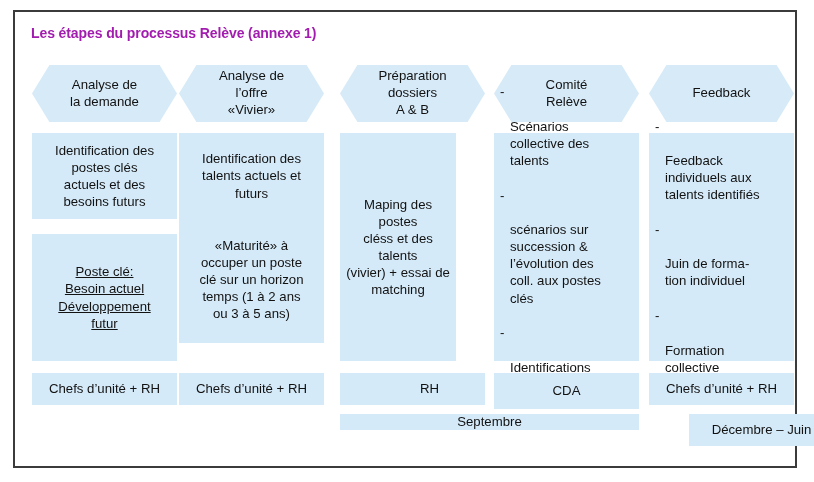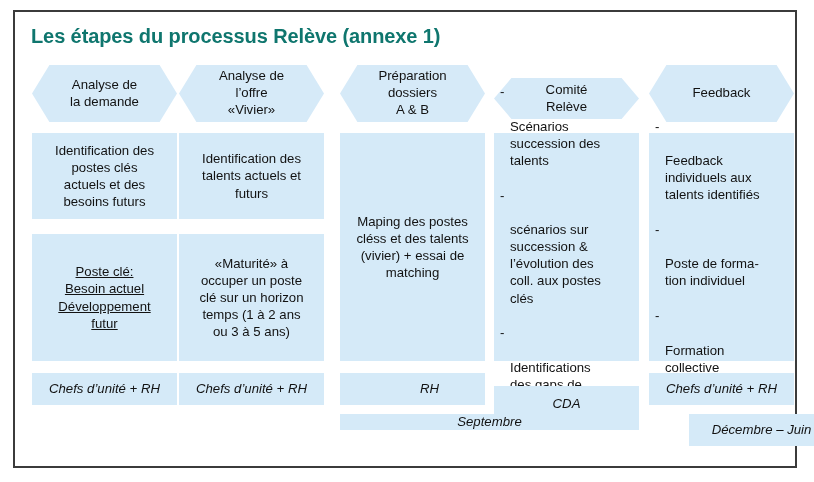--- a/index.html
+++ b/index.html
@@ -24,24 +24,24 @@
     height: 458px;
     border: 2px solid #3b3b3b;
     box-sizing: border-box;
     background: #ffffff;
   }
 
   #title {
     position: absolute;
     left: 16px;
     top: 13px;
-    font-size: 20px;
+    font-size: 14px;
     font-weight: bold;
     letter-spacing: -0.1px;
-    color: #0f766e;
+    color: #a21caf;
     white-space: nowrap;
   }
 
   
   .cell {
     position: absolute;
     box-sizing: border-box;
     background: #d5eaf8;
     display: flex;
     align-items: center;
@@ -86,76 +86,76 @@
     padding-left: 10px;
     margin: 0 0 0.5px 0;
     white-space: pre-line;
   }
   .bullets li .dash {
     position: absolute;
     left: 0;
     top: 0;
   }
 
-  .nowrap { white-space: nowrap; font-style: italic; }
+  .nowrap { white-space: nowrap; }
 </style>
 </head>
 <body>
 
 <div id="frame">
 
   <div id="title">Les étapes du processus Relève (annexe 1)</div>
 
   <div class="hex" style="left:17px;  top:53px;  width:145px; height:57px;">Analyse de
 la demande</div>
 
   <div class="hex" style="left:164px; top:53px; width:145px; height:57px;">Analyse de
 l’offre
 «Vivier»</div>
 
   <div class="hex" style="left:325px; top:53px; width:145px; height:57px;">Préparation
 dossiers
 A &amp; B</div>
 
-  <div class="hex" style="left:479px; top:66px; width:145px; height:41px;">Comité
+  <div class="hex" style="left:479px; top:53px; width:145px; height:57px;">Comité
 Relève</div>
 
   <div class="hex" style="left:634px; top:53px; width:145px; height:57px;">Feedback</div>
 
   <div class="cell" style="left:17px; top:121px; width:145px; height:86px;">Identification des
 postes clés
 actuels et des
 besoins futurs</div>
 
   <div class="cell" style="left:17px; top:222px; width:145px; height:127px;text-decoration:underline;">Poste clé:
 Besoin actuel
 Développement
 futur</div>
 
   <div class="cell" style="left:164px; top:121px; width:145px; height:86px;">Identification des
 talents actuels et
 futurs</div>
 
-  <div class="cell" style="left:164px; top:222px; width:145px; height:127px;">«Maturité» à
+  <div class="cell" style="left:164px; top:204px; width:145px; height:127px;">«Maturité» à
 occuper un poste
 clé sur un horizon
 temps (1 à 2 ans
 ou 3 à 5 ans)</div>
 
-  <div class="cell" style="left:325px; top:121px; width:145px; height:228px;">Maping des postes
+  <div class="cell" style="left:325px; top:121px; width:116px; height:228px;">Maping des postes
 cléss et des talents
 (vivier) + essai de
 matching</div>
 
   <div class="cell bullets" style="left:479px; top:121px; width:145px; height:228px;">
     <ul>
       <li>
         <span class="dash">-</span>
         <span>Scénarios
-succession des
+collective des
 talents</span>
       </li>
       <li>
         <span class="dash">-</span>
         <span>scénarios sur
 succession &amp;
 l’évolution des
 coll. aux postes
 clés</span>
       </li>
@@ -171,38 +171,38 @@
   <div class="cell bullets" style="left:634px; top:121px; width:145px; height:228px;">
     <ul>
       <li>
         <span class="dash">-</span>
         <span>Feedback
 individuels aux
 talents identifiés</span>
       </li>
       <li>
         <span class="dash">-</span>
-        <span>Poste de forma-
+        <span>Juin de forma-
 tion individuel</span>
       </li>
       <li>
         <span class="dash">-</span>
         <span>Formation
 collective</span>
       </li>
     </ul>
   </div>
 
   <div class="cell nowrap" style="left:17px; top:361px; width:145px; height:32px;">Chefs d’unité + RH</div>
 
   <div class="cell nowrap" style="left:164px; top:361px; width:145px; height:32px;">Chefs d’unité + RH</div>
 
   <div class="cell nowrap" style="left:325px; top:361px; width:145px; height:32px;padding-left:40px;">RH</div>
 
-  <div class="cell nowrap" style="left:479px; top:374px; width:145px; height:36px;">CDA</div>
+  <div class="cell nowrap" style="left:479px; top:361px; width:145px; height:36px;">CDA</div>
 
   <div class="cell nowrap" style="left:634px; top:361px; width:145px; height:32px;">Chefs d’unité + RH</div>
 
   <div class="cell nowrap" style="left:325px; top:402px; width:299px; height:16px;">Septembre</div>
 
   <div class="cell nowrap" style="left:634px; top:402px; width:145px; height:32px;margin-left:40px;">Décembre – Juin</div>
 
 </div>
 
 </body></html>

